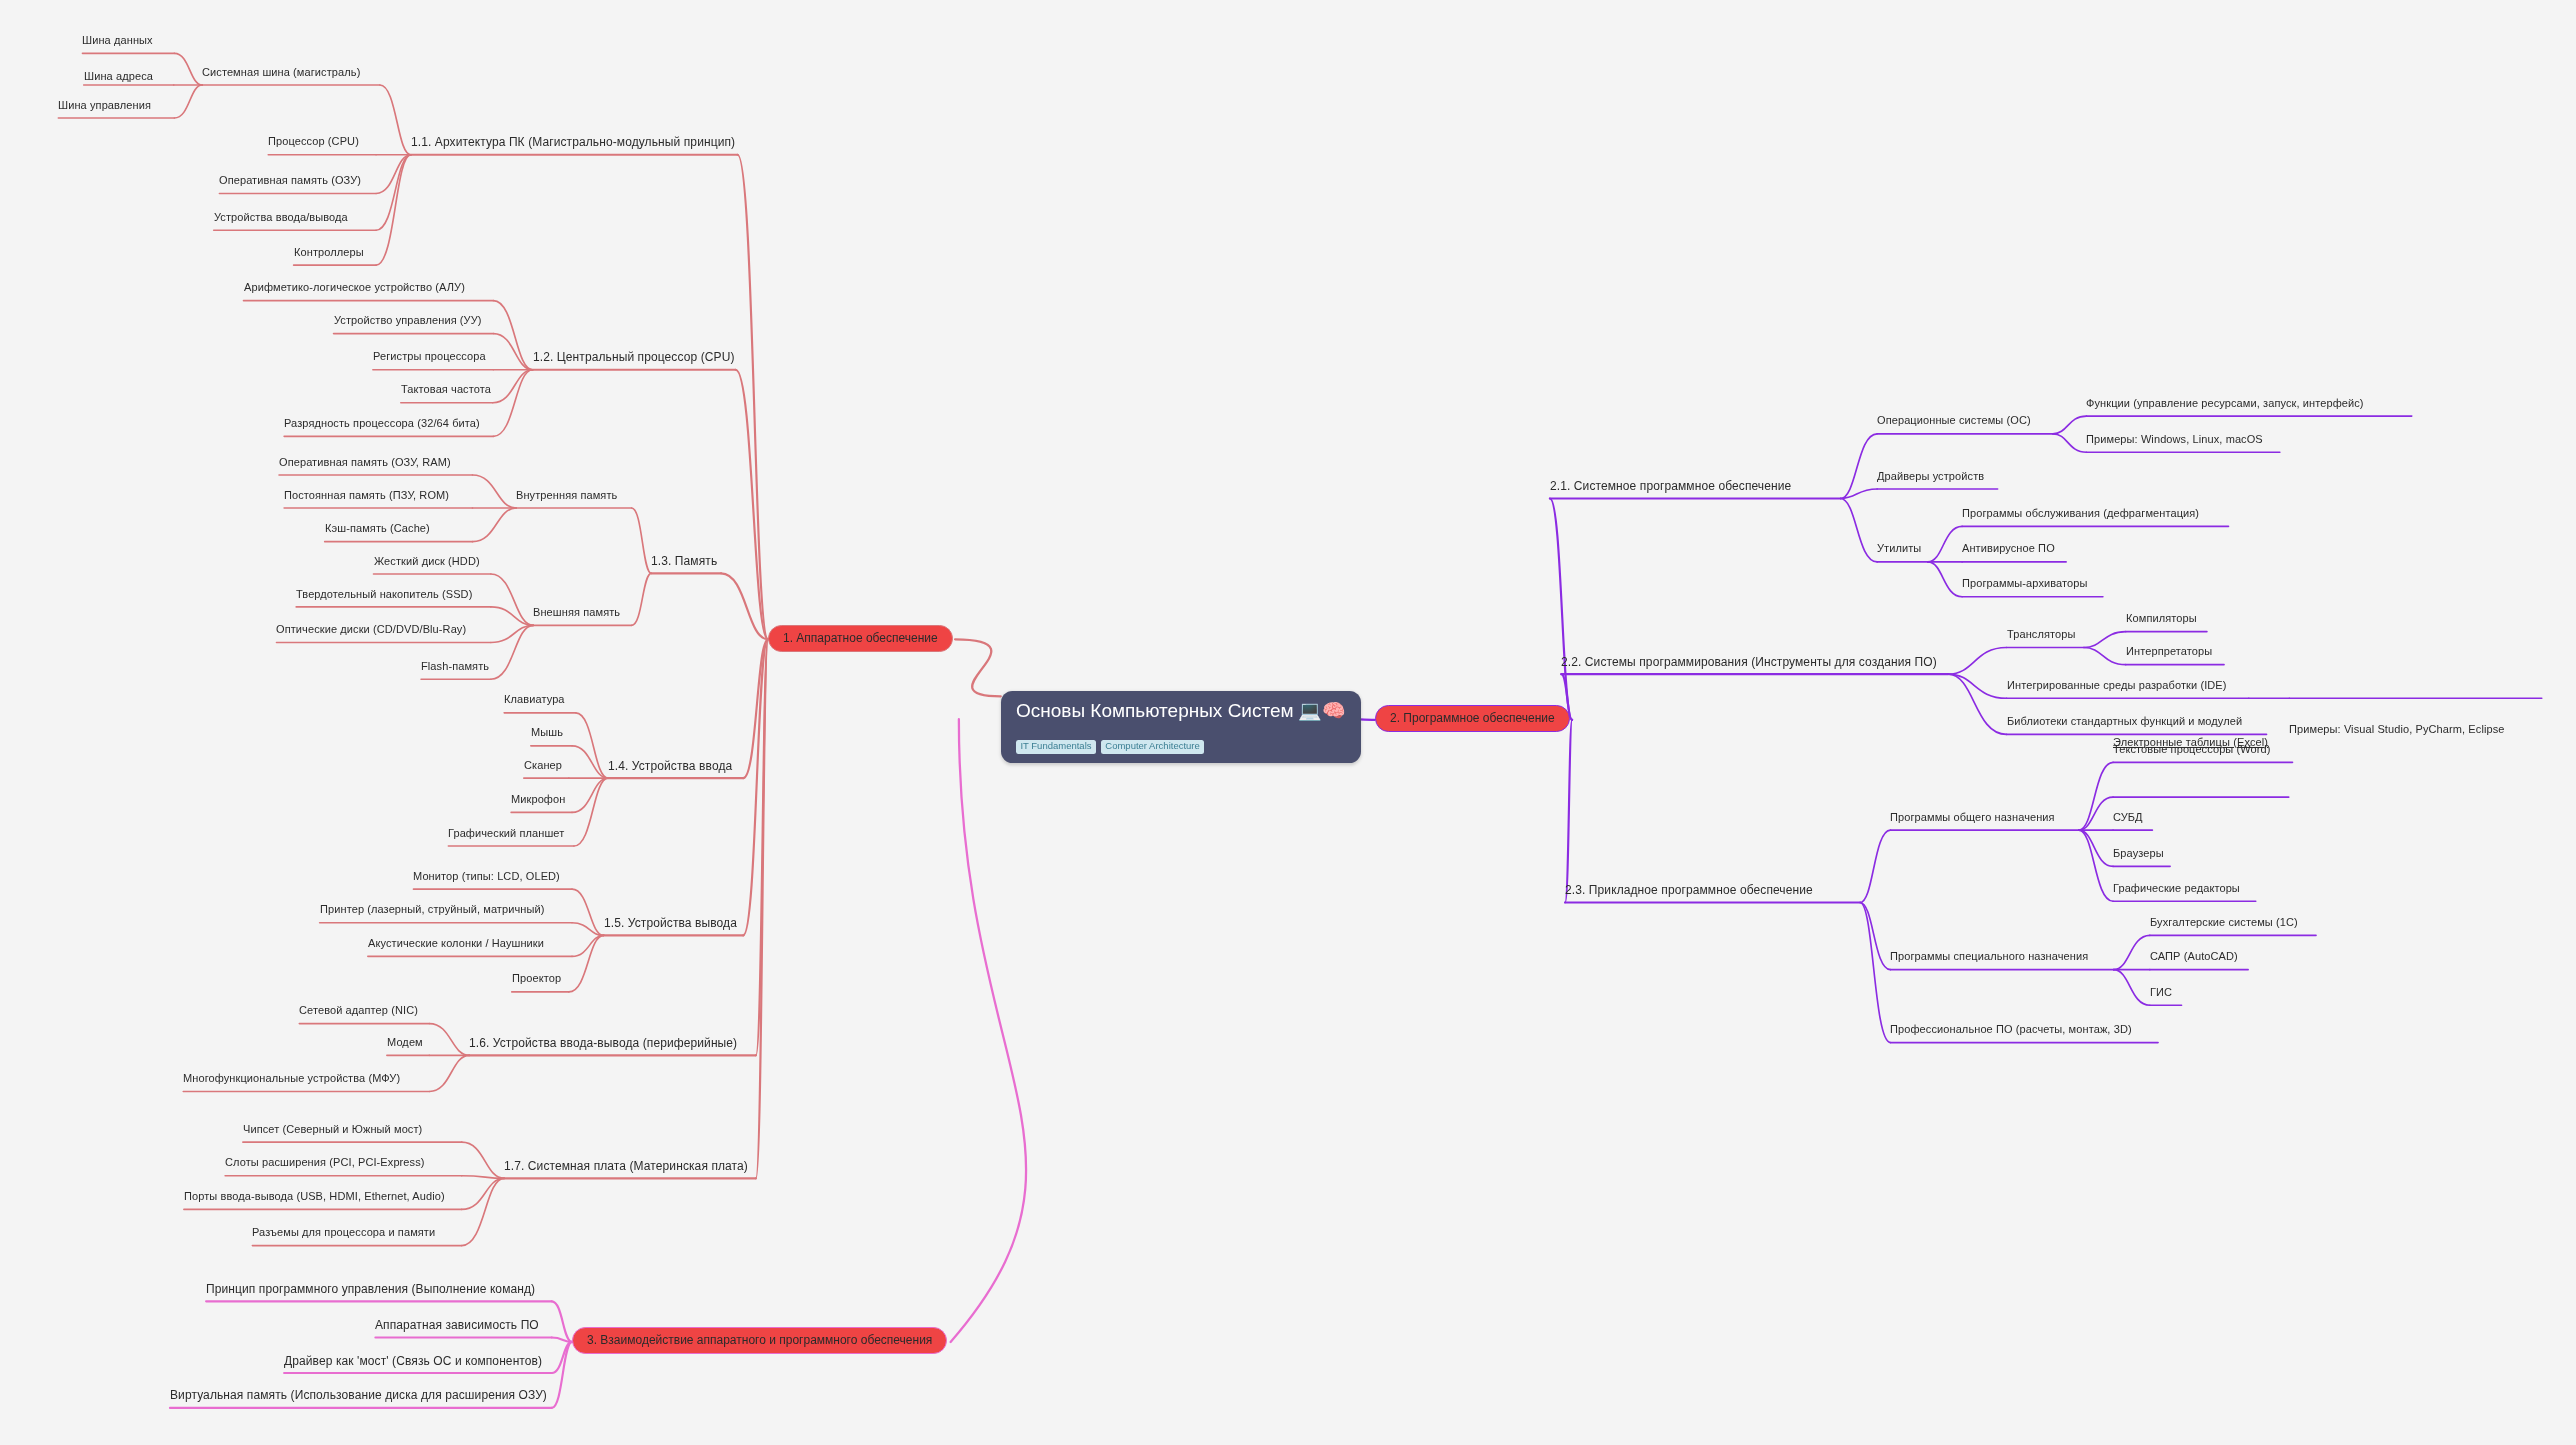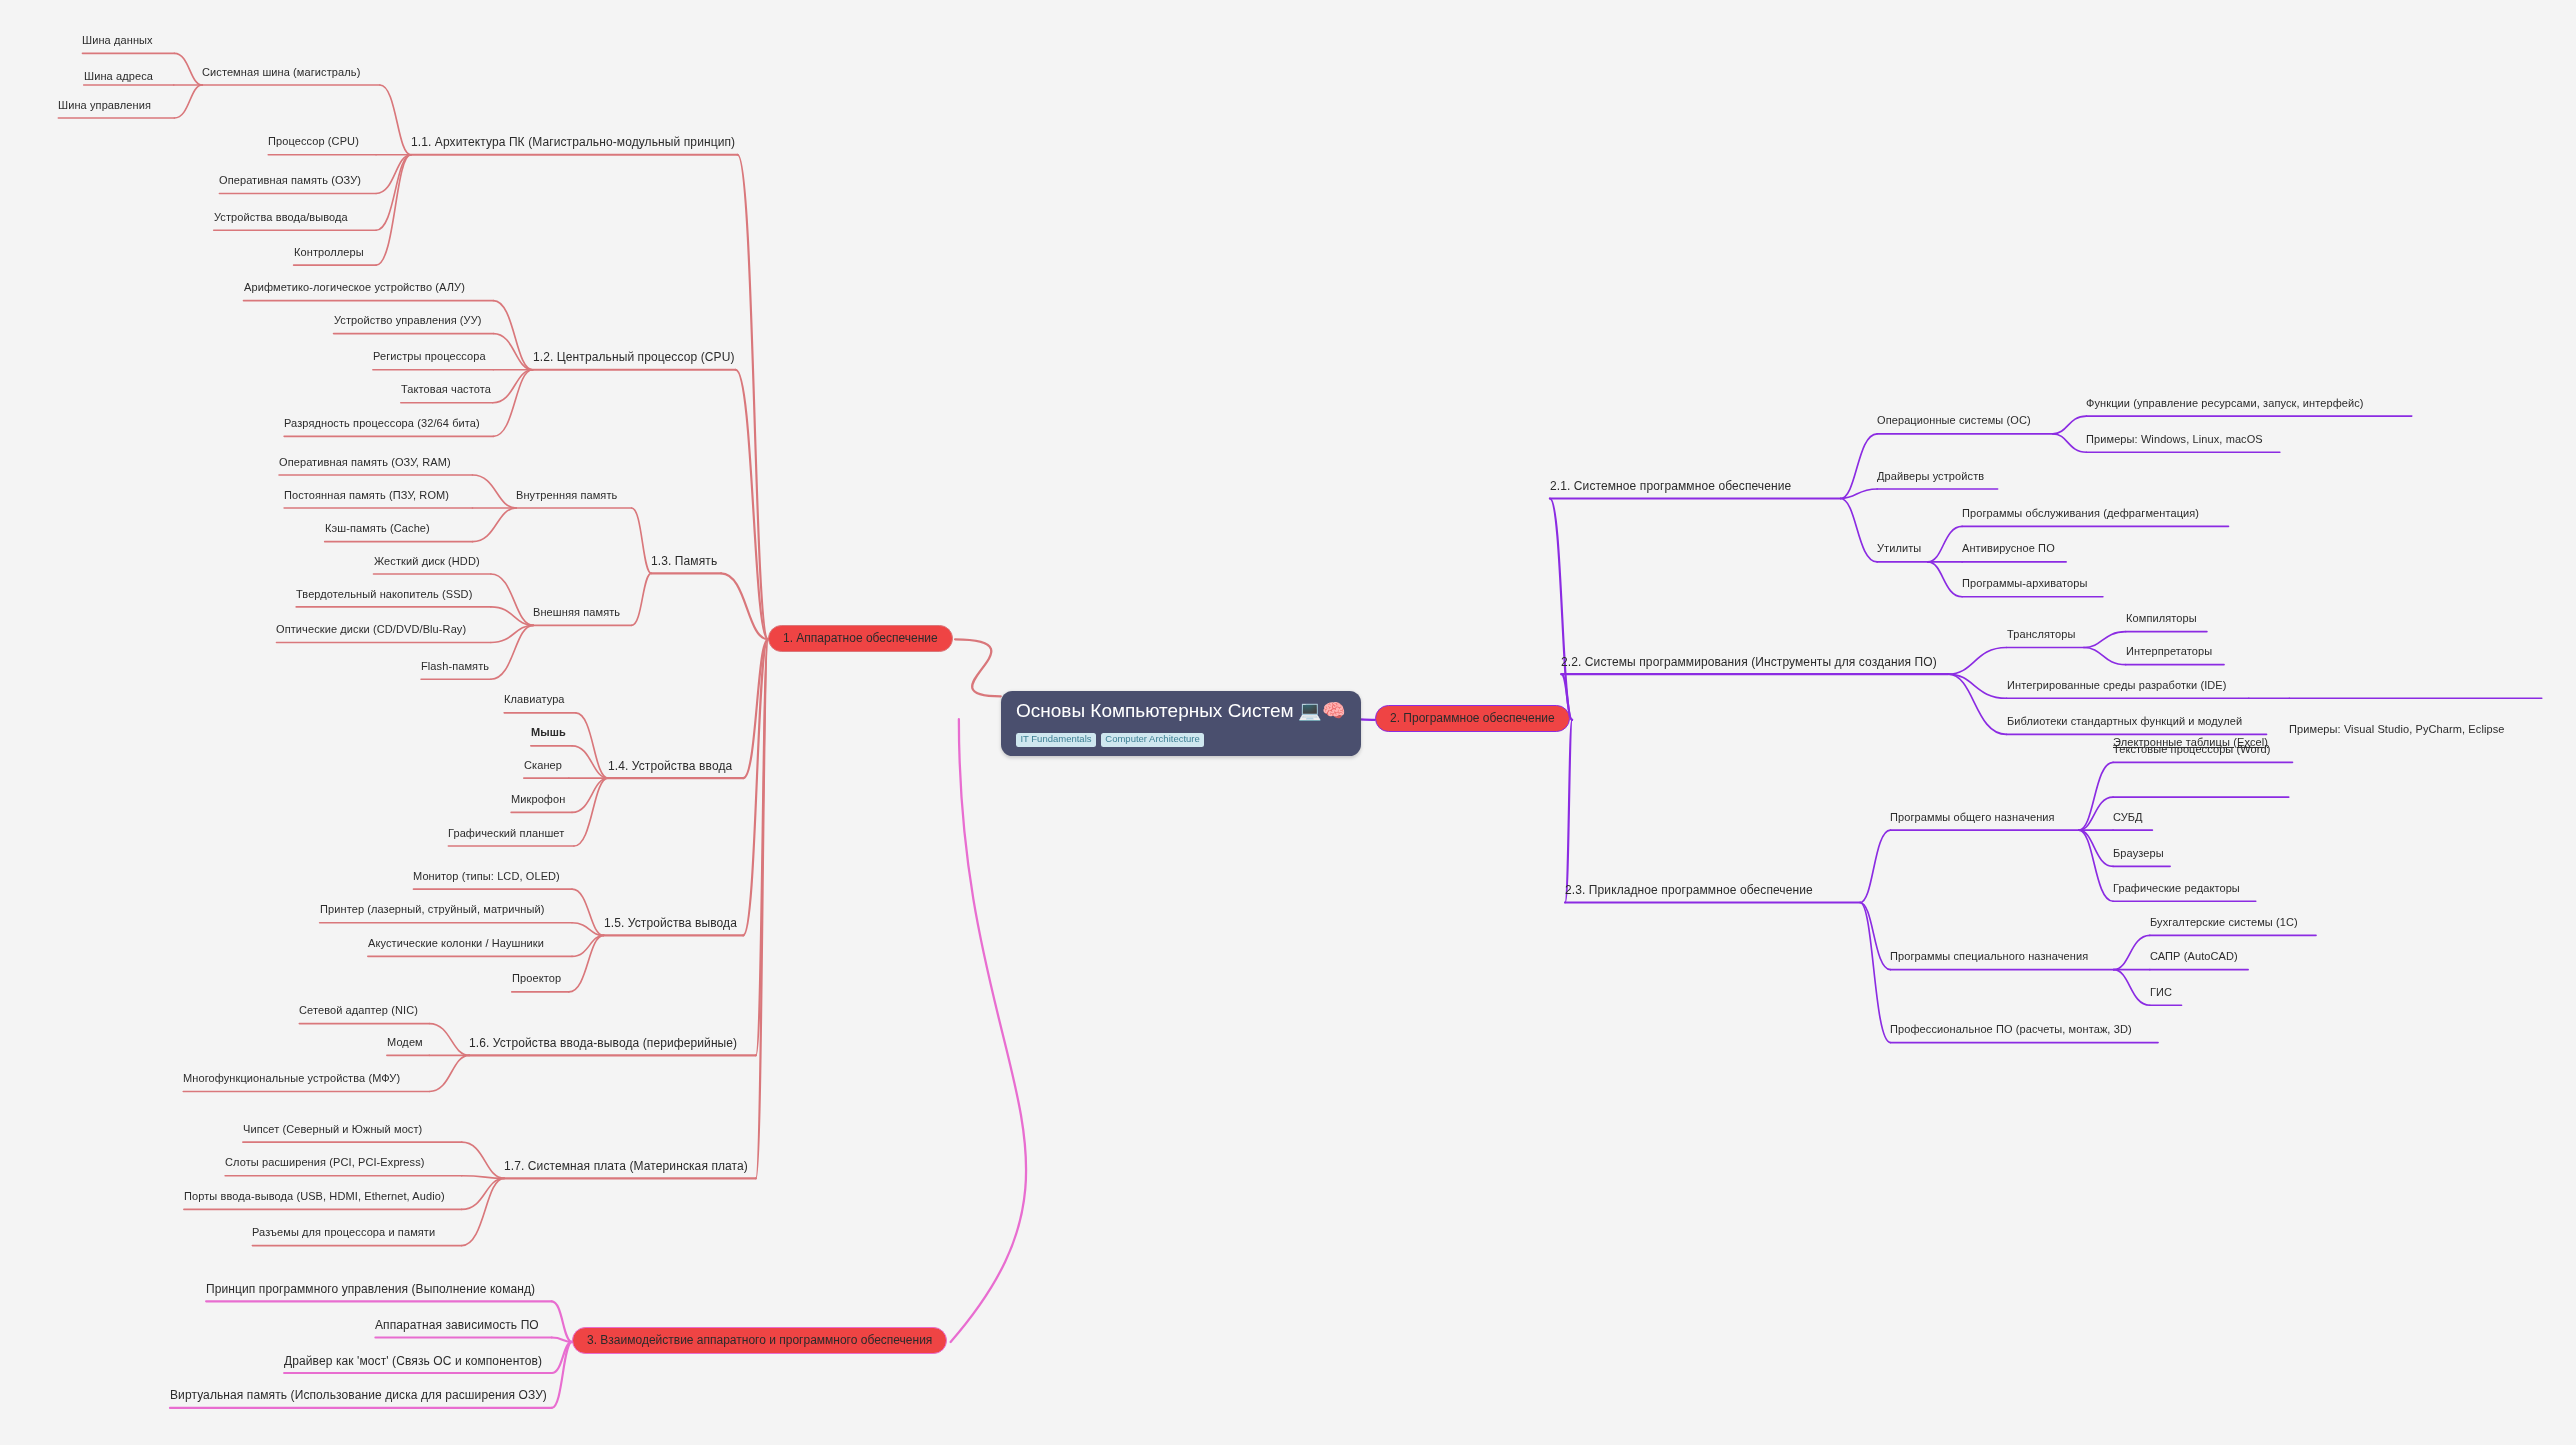--- a/index.html
+++ b/index.html
@@ -23,21 +23,21 @@
   .node.leaf{font-size:11px;}
   .node.branch{font-size:12px;}
   .root-node{
     position:absolute;
     background:#4a4f6e;
     border-radius:11.4px;
     padding:10px 15px 9px 15px;
     box-sizing:border-box;
     display:flex;
     flex-direction:column;
-    gap:11px;
+    gap:18px;
     box-shadow:0 1.3px 3.8px rgba(0,0,0,.18);
   }
   .root-title{
     color:#ffffff;
     font-size:19px;
     white-space:nowrap;
     line-height:1.1;
   }
   .root-tags{display:flex;gap:5px;}
   .tag{
@@ -258,21 +258,21 @@
       <div class="node leaf" style="left: 279px; top: 457px;"><span>Оперативная память (ОЗУ, RAM)</span></div>
       <div class="node leaf" style="left: 284px; top: 490px;"><span>Постоянная память (ПЗУ, ROM)</span></div>
       <div class="node leaf" style="left: 325px; top: 523px;"><span>Кэш-память (Cache)</span></div>
       <div class="node leaf" style="left: 533px; top: 607px;"><span>Внешняя память</span></div>
       <div class="node leaf" style="left: 374px; top: 556px;"><span>Жесткий диск (HDD)</span></div>
       <div class="node leaf" style="left: 296px; top: 589px;"><span>Твердотельный накопитель (SSD)</span></div>
       <div class="node leaf" style="left: 276px; top: 624px;"><span>Оптические диски (CD/DVD/Blu-Ray)</span></div>
       <div class="node leaf" style="left: 421px; top: 661px;"><span>Flash-память</span></div>
       <div class="node branch" style="left: 608px; top: 760px;"><span>1.4. Устройства ввода</span></div>
       <div class="node leaf" style="left: 504px; top: 694px;"><span>Клавиатура</span></div>
-      <div class="node leaf" style="left: 531px; top: 727px; font-weight: bold;"><span>Мышь</span></div>
+      <div class="node leaf" style="left: 531px; top: 727px;"><span>Мышь</span></div>
       <div class="node leaf" style="left: 524px; top: 760px;"><span>Сканер</span></div>
       <div class="node leaf" style="left: 511px; top: 794px;"><span>Микрофон</span></div>
       <div class="node leaf" style="left: 448px; top: 828px;"><span>Графический планшет</span></div>
       <div class="node branch" style="left: 604px; top: 917px;"><span>1.5. Устройства вывода</span></div>
       <div class="node leaf" style="left: 413px; top: 871px;"><span>Монитор (типы: LCD, OLED)</span></div>
       <div class="node leaf" style="left: 320px; top: 904px;"><span>Принтер (лазерный, струйный, матричный)</span></div>
       <div class="node leaf" style="left: 368px; top: 938px;"><span>Акустические колонки / Наушники</span></div>
       <div class="node leaf" style="left: 512px; top: 973px;"><span>Проектор</span></div>
       <div class="node branch" style="left: 469px; top: 1037px;"><span>1.6. Устройства ввода-вывода (периферийные)</span></div>
       <div class="node leaf" style="left: 299px; top: 1005px;"><span>Сетевой адаптер (NIC)</span></div>

